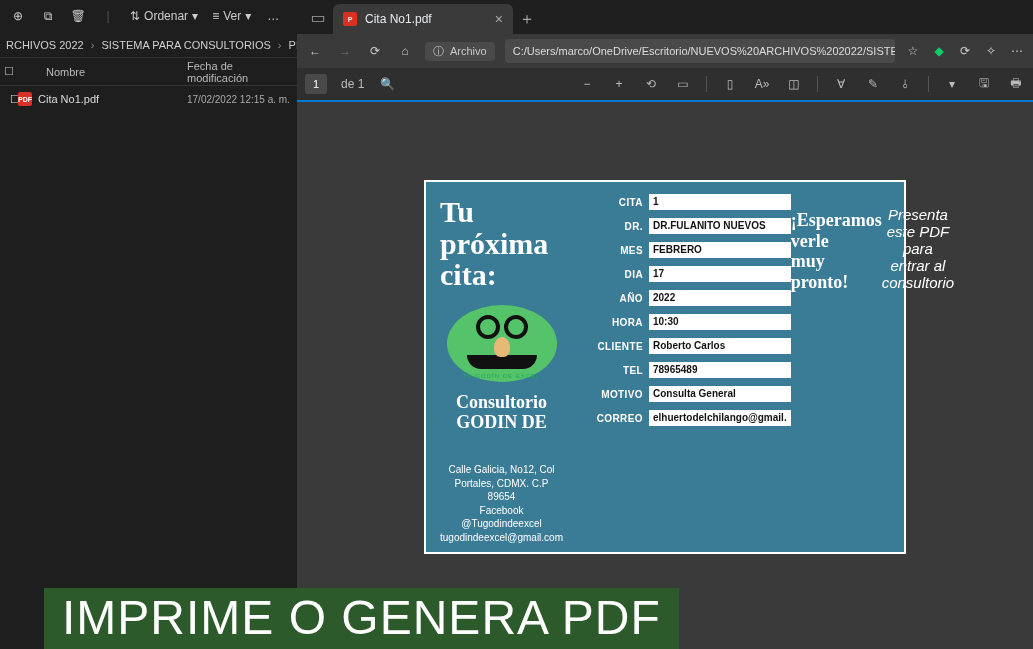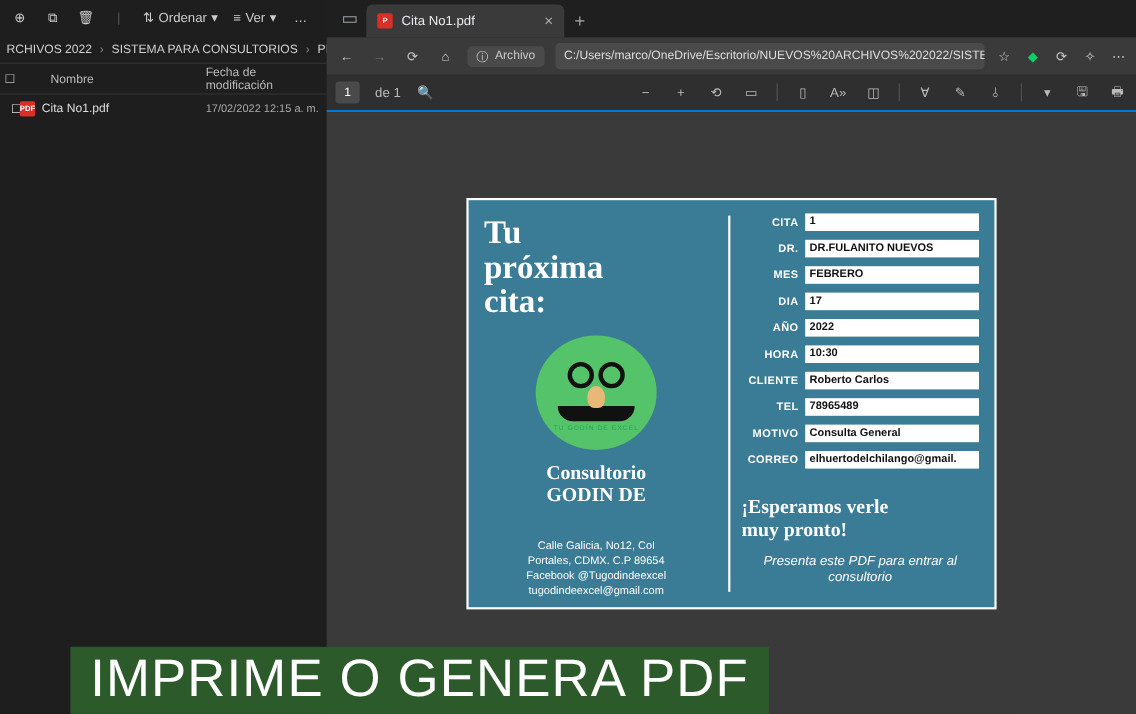--- a/index.html
+++ b/index.html
@@ -147,40 +147,40 @@
   .stache { width:70px; height:14px; background:#111; border-radius:0 0 60px 60px; margin-top:-2px;}
   .logo-txt{ font-size:6px; color:#2a5; letter-spacing:1px; margin-top:4px; text-align:center;}
   .consultorio{
     font-family:Georgia,serif; font-weight:bold; font-size:18px;
     text-align:center; margin-top:10px; line-height:1.15;
   }
   .addr-block{ font-size:10px; text-align:center; margin-top:30px; line-height:1.35;}
   .pdf-sep{ width:2px; background:#fff; margin:14px 6px;}
   .pdf-right{
     flex:1; padding:12px 14px 8px 4px;
-    display:flex; flex-direction:column;
+    display:flex; flex-direction:row;
   }
   .field{
     display:flex; align-items:center; margin-bottom:8px;
     font-size:10px; font-weight:bold; color:#fff;
   }
   .field .lab{ width:58px; text-align:right; padding-right:6px; letter-spacing:0.4px;}
   .field .val{
     background:#fff; color:#111; font-weight:bold;
     flex:1; height:16px; line-height:16px; padding:0 4px; font-size:10px;
   }
   .closing{
     font-family:Georgia,serif; font-weight:bold; font-size:18px;
     margin-top:16px; line-height:1.15;
   }
-  .presenta{ font-size:12px; font-style:italic; text-align:center; margin-top:12px;}
+  .presenta{ font-size:15px; font-style:italic; text-align:center; margin-top:12px;}
 
   
   .caption{
-    position:absolute; left:64px; bottom:0;
+    position:absolute; left:44px; bottom:0;
     background:#2d5a2a; color:#fff;
     font-size:48px; font-weight:400;
     padding:2px 18px 4px; letter-spacing:1px;
     font-family:"Segoe UI",sans-serif;
   }
 </style>
 </head>
 <body>
 
 <div class="explorer">

